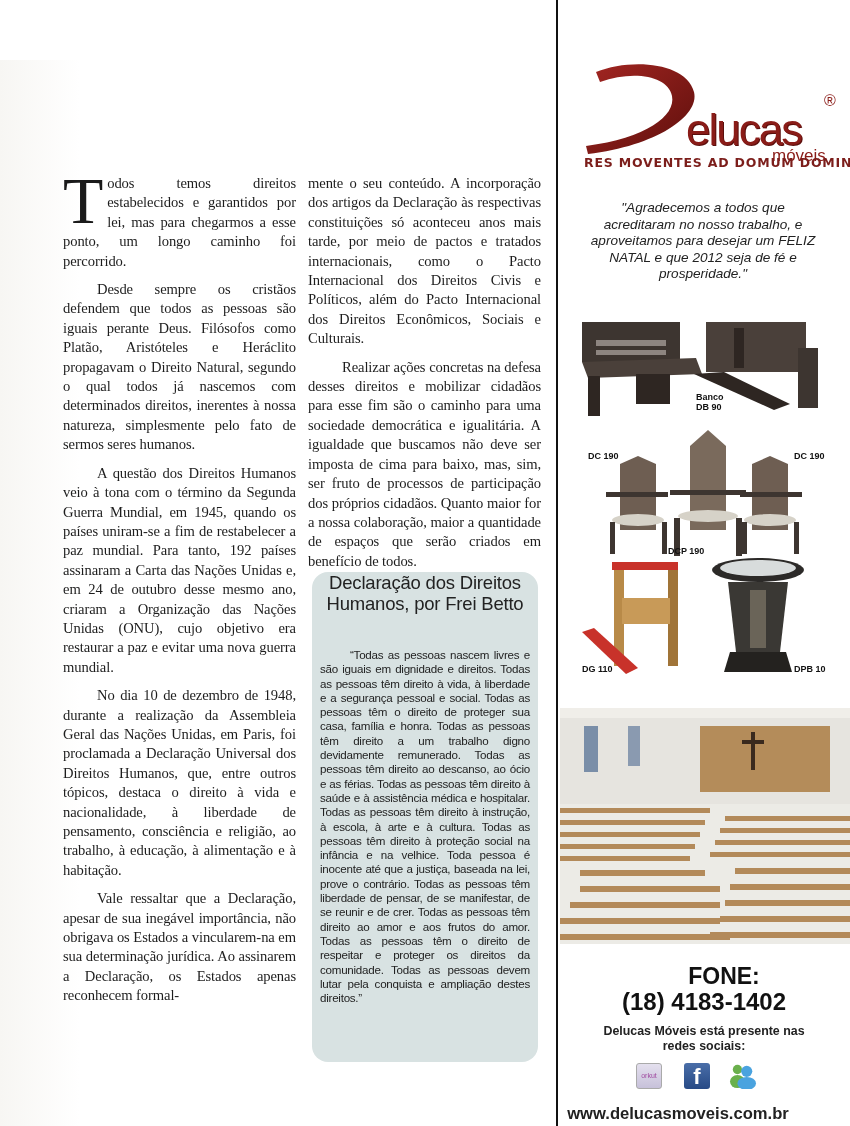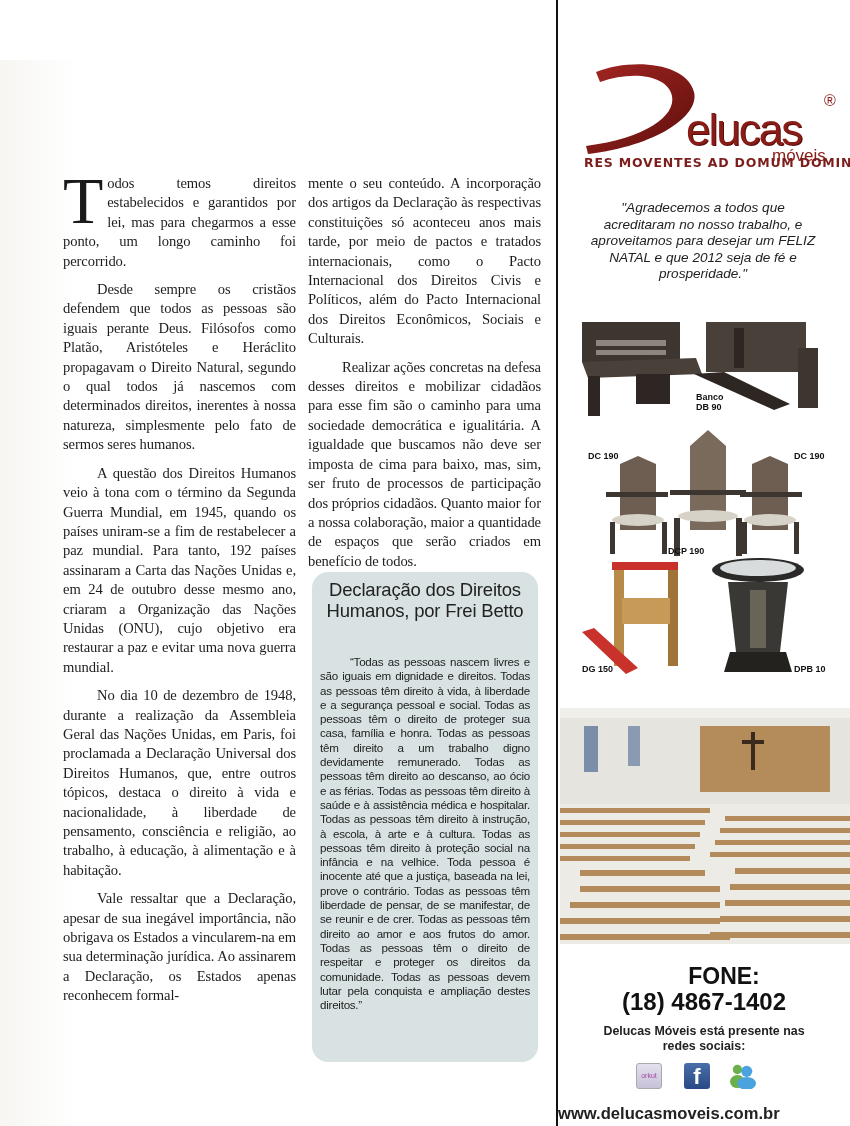--- a/index.html
+++ b/index.html
@@ -16,21 +16,21 @@
   .col2 { left: 308px; width: 233px; }
   .col p { text-indent: 34px; margin-bottom: 9px; hyphens: manual; }
   .col p.first { text-indent: 0; }
   .dropcap { float: left; font-size: 66px; line-height: 50px; margin: 2px 4px -4px 0;
     font-family: "Liberation Serif", serif; color: #1a1a1a; }
 
   
   .sidebox { position: absolute; left: 312px; top: 572px; width: 226px; height: 490px;
     background: #d8e2e2; border-radius: 16px; padding: 0 8px; font-family: "Liberation Sans", sans-serif; }
   .sidebox h2 { font-weight: normal; font-size: 18.5px; line-height: 21px; text-align: center;
-    color: #222; margin-top: 7px; letter-spacing: -0.2px; }
+    color: #222; letter-spacing: -0.2px; }
   .sidebox .quote { font-size: 11.6px; line-height: 14.3px; text-align: justify; color: #222;
     margin-top: 34px; letter-spacing: -0.25px; text-indent: 30px; }
 
   
   .divider { position: absolute; left: 556px; top: 0; width: 2px; height: 1126px; background: #111; }
 
   
   .ad { position: absolute; left: 558px; top: 0; width: 292px; height: 1126px; background: #fff;
     font-family: "Liberation Sans", sans-serif; margin-top: 36px; }
   .logo { position: absolute; left: 18px; top: 18px; width: 262px; height: 110px; }
@@ -59,21 +59,21 @@
   .social-text { position: absolute; left: 40px; top: 988px; width: 212px; text-align: center;
     font-size: 12.4px; line-height: 15px; color: #222; font-weight: bold; }
   .icons { position: absolute; left: 78px; top: 1027px; width: 150px; height: 30px; }
   .ico { position: absolute; top: 0; width: 26px; height: 26px; border-radius: 3px; }
   .ico-orkut { left: 0; background: linear-gradient(#e4e0ee, #c7c1da); border: 1px solid #aaa;
     font-size: 7px; color: #a14ba0; text-align: center; line-height: 24px; }
   .ico-fb { left: 48px; background: linear-gradient(#4a6ea8, #274a86); color: #fff;
     font-weight: bold; font-size: 22px; text-align: center; line-height: 28px; font-family: "Liberation Sans", sans-serif; }
   .ico-msn { left: 92px; width: 30px; background: transparent; }
 
-  .url { position: absolute; left: 0; top: 1068px; width: 240px; 
+  .url { position: absolute; left: 0; top: 1068px; width: 240px; text-align: center;
     font-size: 16.6px; font-weight: bold; color: #222; line-height: 20px; }
   .email { position: absolute; left: 0; top: 1092px; width: 292px; text-align: center;
     font-size: 12px; color: #222; line-height: 15px; }
 </style>
 </head>
 <body>
 
 <div class="page-bg"></div>
 
 <div class="col col1">
@@ -157,21 +157,21 @@
   </svg>
   <div class="plabel" style="left:110px;top:510px;width:70px">DCP 190</div>
 
   <svg class="product" style="left:24px;top:522px" width="100" height="118" viewBox="0 0 100 118">
     <rect x="30" y="4" width="66" height="8" fill="#c8322a"></rect>
     <rect x="32" y="12" width="10" height="96" fill="#b88a48"></rect>
     <rect x="86" y="12" width="10" height="96" fill="#a07438"></rect>
     <rect x="40" y="40" width="48" height="26" fill="#c89a58"></rect>
     <polygon points="0,74 12,70 56,110 44,116" fill="#c8322a"></polygon>
   </svg>
-  <div class="plabel" style="left:24px;top:628px;width:40px">DG 150</div>
+  <div class="plabel" style="left:24px;top:628px;width:40px">DG 110</div>
 
   <svg class="product" style="left:150px;top:520px" width="100" height="120" viewBox="0 0 100 120">
     <ellipse cx="50" cy="14" rx="46" ry="12" fill="#2c2a28"></ellipse>
     <ellipse cx="50" cy="12" rx="38" ry="8" fill="#d8dcdc"></ellipse>
     <polygon points="20,26 80,26 72,96 28,96" fill="#3a3834"></polygon>
     <rect x="42" y="34" width="16" height="58" fill="#6a6458"></rect>
     <polygon points="22,96 78,96 84,116 16,116" fill="#24221f"></polygon>
   </svg>
   <div class="plabel" style="left:236px;top:628px;width:40px">DPB 10</div>
 
@@ -201,21 +201,21 @@
         <rect x="150" y="144" width="140" height="5"></rect>
       <rect x="175" y="160" width="115" height="6"></rect>
         <rect x="170" y="176" width="120" height="6"></rect>
       <rect x="165" y="192" width="125" height="6"></rect>
         <rect x="160" y="208" width="130" height="6"></rect>
       <rect x="150" y="224" width="140" height="6"></rect>
     </g>
   </svg>
 
   <div class="fone-label">FONE:</div>
-  <div class="fone-num">(18) 4867-1402</div>
+  <div class="fone-num">(18) 4183-1402</div>
   <div class="social-text">Delucas Móveis está presente nas redes sociais:</div>
 
   <div class="icons">
     <div class="ico ico-orkut">orkut</div>
     <div class="ico ico-fb">f</div>
     <svg class="ico ico-msn" viewBox="0 0 30 28" width="30" height="28">
       <circle cx="9" cy="7" r="5" fill="#6ab04c"></circle>
       <ellipse cx="9" cy="20" rx="8" ry="7" fill="#6ab04c"></ellipse>
       <circle cx="19" cy="9" r="6" fill="#4aa3df"></circle>
       <ellipse cx="19" cy="22" rx="10" ry="7" fill="#4aa3df"></ellipse>

